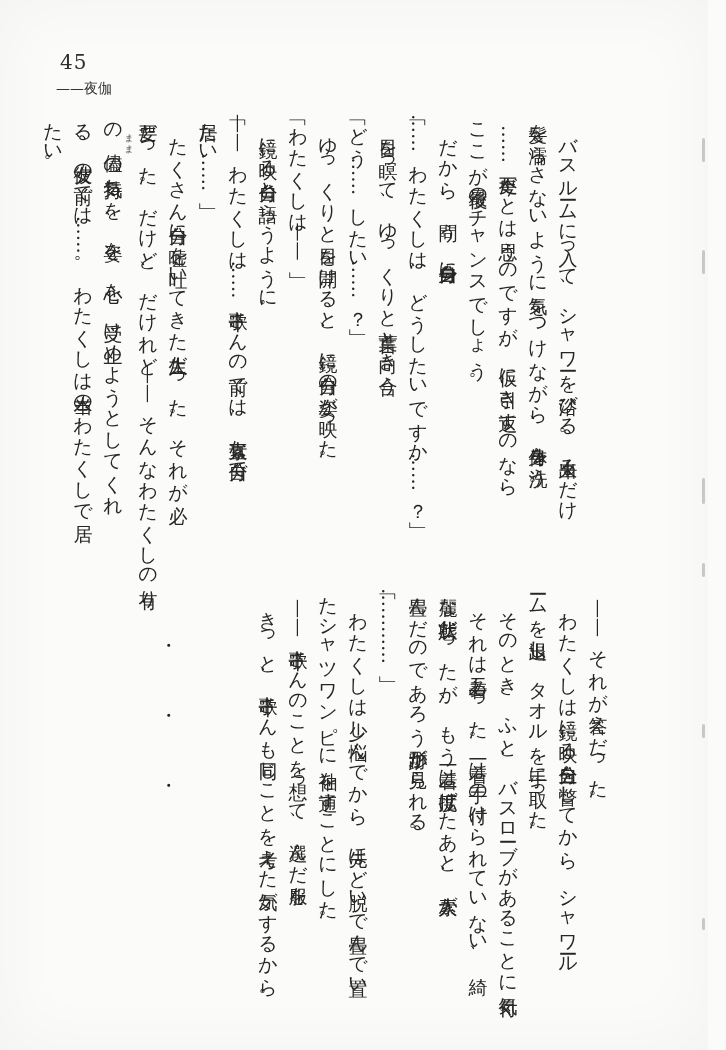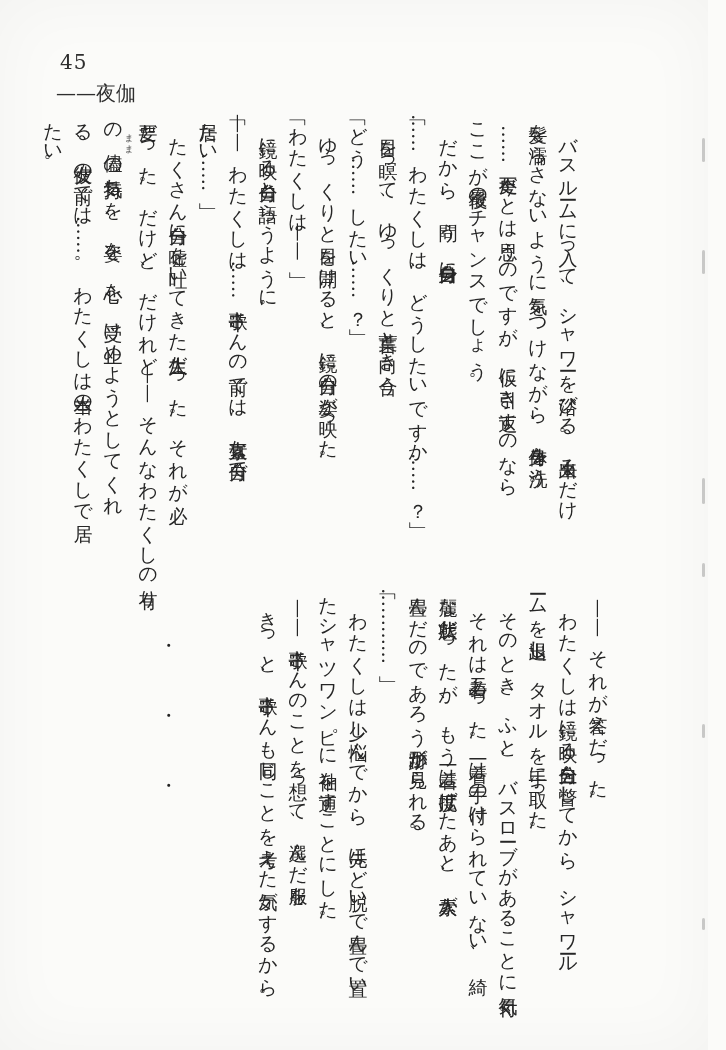--- a/index.html
+++ b/index.html
@@ -19,21 +19,21 @@
   .pageno {
     position: absolute;
     top: 50px; left: 60px;
     font-size: 20px;
     letter-spacing: 1px;
     color: #2e2e2e;
   }
   .running-header {
     position: absolute;
     top: 80px; left: 56px;
-    font-size: 20px;
+    font-size: 14px;
     color: #2e2e2e;
     white-space: nowrap;
   }
   .vtext {
     position: absolute;
     writing-mode: vertical-rl;
     text-orientation: mixed;
     font-size: 19px;
     line-height: 30px;
     letter-spacing: 0px;

